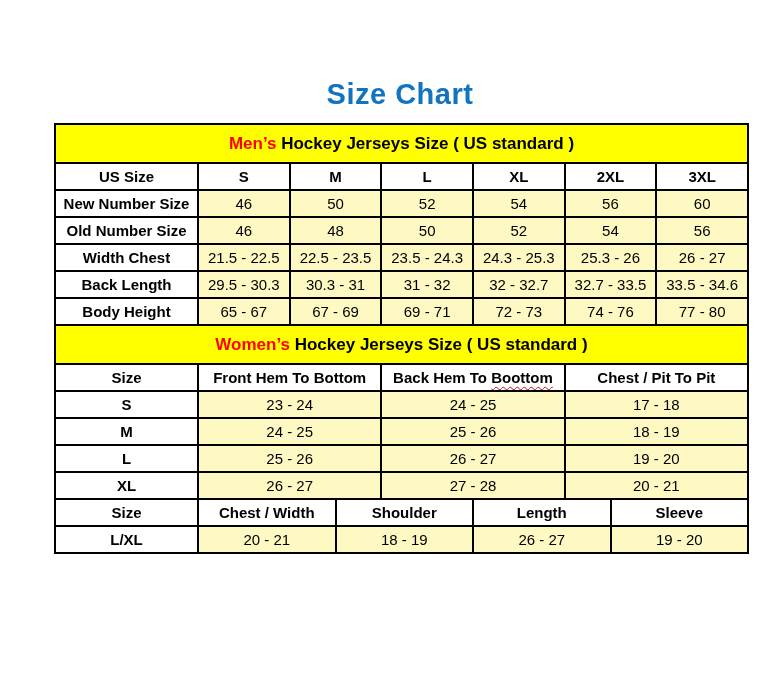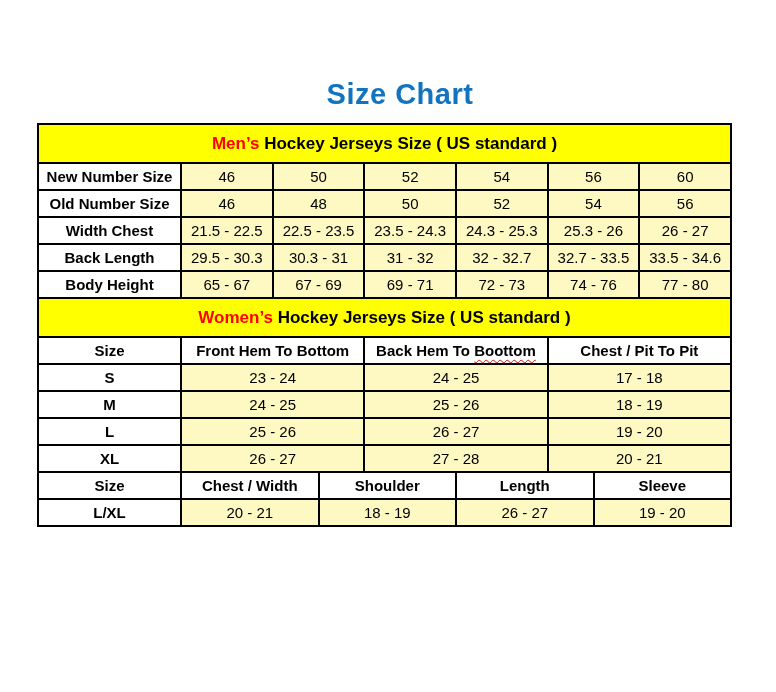--- a/index.html
+++ b/index.html
@@ -21,21 +21,21 @@
     top:66px;left:0;width:776px;
     margin:12px;
     text-align:center;
     color:var(--blue);
     font-size:29px;
     font-weight:bold;
     letter-spacing:0.5px;
   }
   .tables{
     position:absolute;
-    left:37px;top:123px;
+    left:54px;top:123px;
     width:695px;
   }
   table.size-table{
     border-collapse:collapse;
     table-layout:fixed;
     width:695px;
   }
   table.size-table + table.size-table{
     margin-top:-2px;
     border-radius:28px;
@@ -92,20 +92,29 @@
 
 <div class="tables" id="tables">
     <table class="size-table">
       <colgroup>
         <col style="width: 143px;">
       </colgroup>
       <tbody>
         <tr class="band">
           <td colspan="7"><span class="hl">Men’s</span><span> Hockey Jerseys Size ( US standard )</span></td>
         </tr>
+        <tr class="cols">
+          <th>US Size</th>
+          <th>S</th>
+          <th>M</th>
+          <th>L</th>
+          <th>XL</th>
+          <th>2XL</th>
+          <th>3XL</th>
+        </tr>
         <tr class="data">
           <th class="rowlabel">New Number Size</th>
           <td class="val">46</td>
           <td class="val">50</td>
           <td class="val">52</td>
           <td class="val">54</td>
           <td class="val">56</td>
           <td class="val">60</td>
         </tr>
         <tr class="data">

